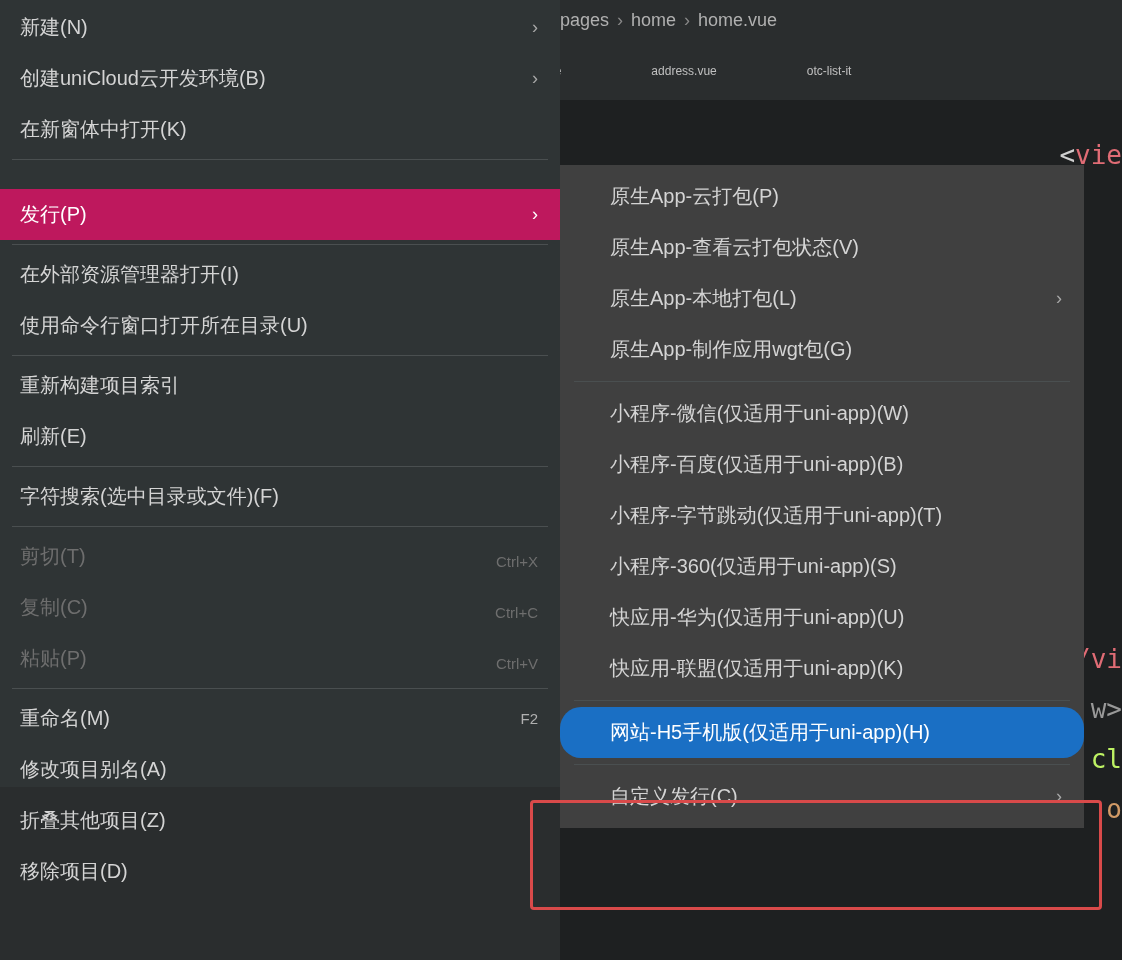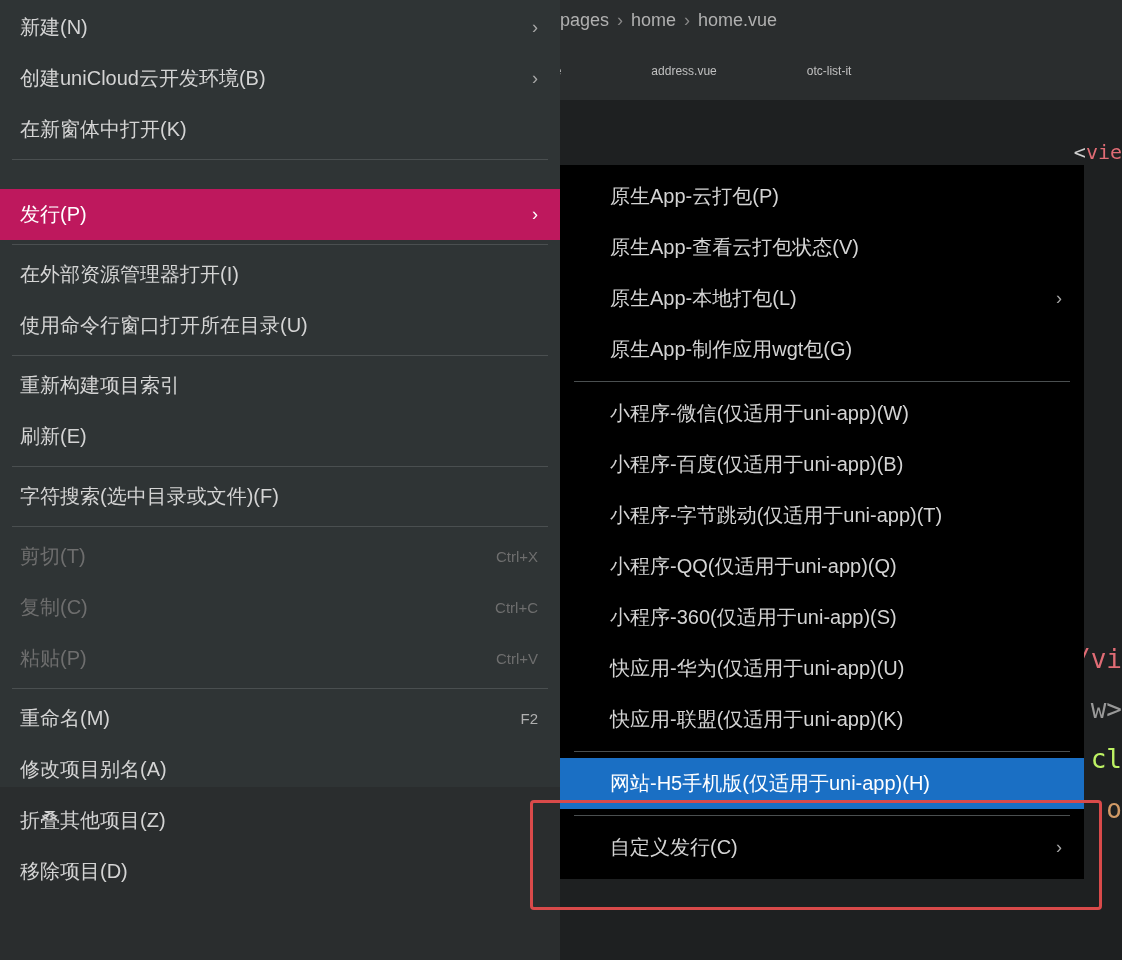--- a/index.html
+++ b/index.html
@@ -39,21 +39,21 @@
   }
   .code-bg {
     position: absolute;
     left: 560px; top: 100px; right: 0; bottom: 0;
     background: #1e2021;
   }
   .code-line1 {
     position: absolute;
     right: 0; top: 140px;
     font-family: Consolas, monospace;
-    font-size: 20px;
+    font-size: 26px;
   }
   .code-line1 .ang { color: #d0d0d0; }
   .code-line1 .tag { color: #e06c75; }
   .code-frag {
     position: absolute;
     right: 0;
     font-family: Consolas, monospace;
     font-size: 26px;
     white-space: pre;
   }
@@ -77,53 +77,54 @@
     padding: 12px 22px 12px 20px;
     font-size: 20px;
     color: #d4d4d4;
     cursor: default;
   }
   .menu-item.hl {
     background: #be185d;
     color: #ffffff;
     margin-top: 29px;
   }
-  .menu-item.disabled { color: #6e6e6e; }
+  .menu-item.disabled { color: #6e6e6e; align-items: flex-end; }
   .menu-item .right { color: #b0b0b0; font-size: 15px; }
   .menu-item.disabled .right { color: #6e6e6e; }
   .menu-item .chev {
     font-size: 18px;
     color: #a8a8a8;
   }
   .menu-item.hl .chev { color: #fff; }
   .sep-line {
     height: 1px;
     background: #4a4f50;
     margin: 4px 12px;
   }
 
   .submenu {
     position: absolute;
     left: 560px; top: 165px;
     width: 524px;
-    background: #000000;
+    background: #404040;
     padding: 6px 0;
   }
   .sub-item {
     display: flex;
     align-items: center;
     justify-content: space-between;
     padding: 12px 22px 12px 50px;
     font-size: 20px;
     color: #d4d4d4;
     cursor: default;
   }
   .sub-item.sel {
     background: #1a6fc4;
     color: #ffffff;
+    border-radius: 21px;
   }
   .sub-item .chev { color: #a8a8a8; font-size: 18px; }
   .sub-sep {
     height: 1px;
     background: #4a4f50;
     margin: 6px 14px;
   }
 
   .red-box {
     position: absolute;
@@ -244,23 +245,20 @@
   <div class="sub-item">
       <span>小程序-微信(仅适用于uni-app)(W)</span>
     </div>
   <div class="sub-item">
       <span>小程序-百度(仅适用于uni-app)(B)</span>
     </div>
   <div class="sub-item">
       <span>小程序-字节跳动(仅适用于uni-app)(T)</span>
     </div>
   <div class="sub-item">
-      <span>小程序-QQ(仅适用于uni-app)(Q)</span>
-    </div>
-  <div class="sub-item">
       <span>小程序-360(仅适用于uni-app)(S)</span>
     </div>
   <div class="sub-item">
       <span>快应用-华为(仅适用于uni-app)(U)</span>
     </div>
   <div class="sub-item">
       <span>快应用-联盟(仅适用于uni-app)(K)</span>
     </div>
   <div class="sub-sep"></div>
   <div class="sub-item sel">

